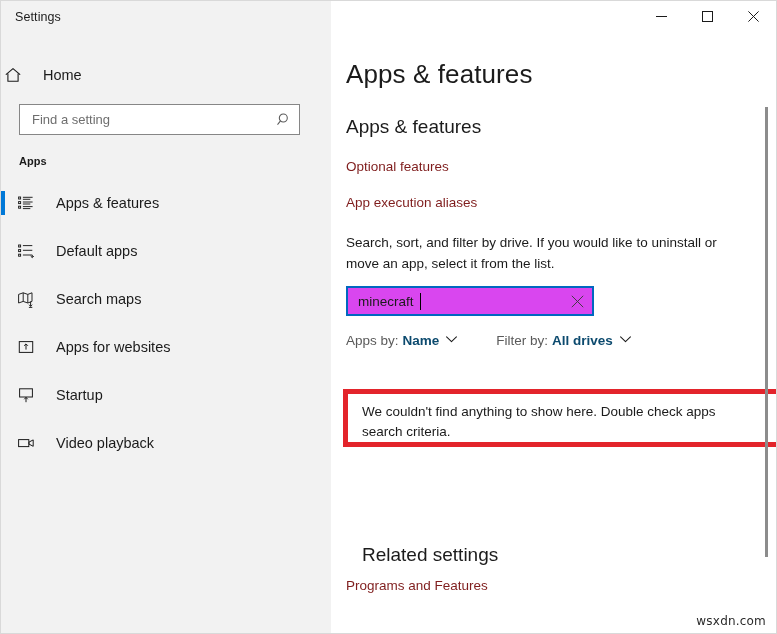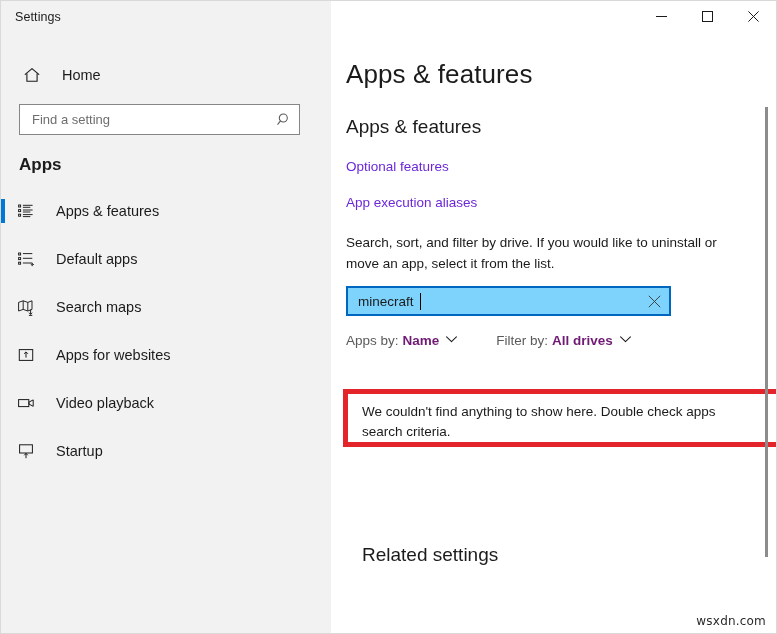--- a/index.html
+++ b/index.html
@@ -84,21 +84,21 @@
     background: #f2f2f2;
     position: relative;
     overflow: hidden;
   }
 
   #home-row {
     display: flex;
     align-items: center;
     height: 34px;
     margin-top: 26px;
-    padding-left: 22px;
+    padding-left: 3px;
     cursor: default;
   }
   #home-row .ico {
     width: 26px;
     display: flex;
     align-items: center;
     justify-content: flex-start;
   }
   #home-label {
     font-size: 14.5px;
@@ -134,21 +134,21 @@
     height: 100%;
     display: flex;
     align-items: center;
     justify-content: center;
     background: transparent;
     border: none;
     padding: 0;
   }
 
   #apps-heading {
-    font-size: 17px;
+    font-size: 11px;
     font-weight: bold;
     color: #1b1b1b;
     margin: 20px 0 0 18px;
   }
 
   #nav-list { margin-top: 12px; }
   .nav-item {
     position: relative;
     height: 48px;
     display: flex;
@@ -198,41 +198,41 @@
     letter-spacing: 0.1px;
   }
   #section-title {
     font-size: 19px;
     color: #1b1b1b;
     margin: 26px 0 0 0;
     font-weight: normal;
   }
   .link {
     display: inline-block;
-    color: #6d28d9;
+    color: #7f1d1d;
     font-size: 13.5px;
     text-decoration: none;
     cursor: default;
   }
   #optional-features { margin-top: 21px; }
   #app-exec-aliases { margin-top: 20px; }
 
   #desc-text {
     font-size: 13.5px;
     color: #1b1b1b;
     line-height: 1.52;
     margin: 22px 0 0 0;
     width: 392px;
   }
 
   #filter-search-box {
     margin-top: 12px;
-    width: 325px;
+    width: 248px;
     height: 30px;
-    background: #7dd3fc;
+    background: #d946ef;
     border: 2px solid #0067c0;
     box-sizing: border-box;
     display: flex;
     align-items: center;
     position: relative;
   }
   #filter-search-input {
     flex: 1 1 auto;
     border: none;
     outline: none;
@@ -273,21 +273,21 @@
     align-items: baseline;
     cursor: default;
     white-space: nowrap;
   }
   .dd-label {
     font-size: 13.5px;
     color: #5a5a5a;
   }
   .dd-value {
     font-size: 13.5px;
-    color: #701a75;
+    color: #0c4a6e;
     font-weight: bold;
     margin-left: 4px;
   }
   .dd-chev {
     margin-left: 7px;
     position: relative;
     top: -2px;
   }
   #filter-dropdown { margin-left: 39px; }
 
@@ -470,37 +470,37 @@
               <path d="M7.4 7.5 L9.0 5.9 L10.6 7.5" fill="none" stroke="#1b1b1b" stroke-width="1" stroke-linecap="round" stroke-linejoin="round"></path>
             </svg>
           </span>
           <span class="nav-label">Apps for websites</span>
         </div>
 
         <div class="nav-item">
 
           <span class="ico">
             <svg width="18" height="18" viewBox="0 0 18 18">
-              <rect x="1.6" y="5.6" width="10.2" height="7.0" fill="none" stroke="#1b1b1b" stroke-width="1"></rect>
-              <path d="M12.0 8.1 L16.2 5.9 V12.3 L12.0 10.1 Z" fill="none" stroke="#1b1b1b" stroke-width="1" stroke-linejoin="round"></path>
-            </svg>
-          </span>
-          <span class="nav-label">Video playback</span>
-        </div>
-
-        <div class="nav-item">
-
-          <span class="ico">
-            <svg width="18" height="18" viewBox="0 0 18 18">
               <rect x="2.6" y="2.8" width="12.8" height="8.2" fill="none" stroke="#1b1b1b" stroke-width="1"></rect>
               <line x1="9.0" y1="11.4" x2="9.0" y2="16.2" stroke="#1b1b1b" stroke-width="1"></line>
               <path d="M7.5 13.0 L9.0 11.4 L10.5 13.0" fill="none" stroke="#1b1b1b" stroke-width="1" stroke-linecap="round" stroke-linejoin="round"></path>
             </svg>
           </span>
           <span class="nav-label">Startup</span>
+        </div>
+
+        <div class="nav-item">
+
+          <span class="ico">
+            <svg width="18" height="18" viewBox="0 0 18 18">
+              <rect x="1.6" y="5.6" width="10.2" height="7.0" fill="none" stroke="#1b1b1b" stroke-width="1"></rect>
+              <path d="M12.0 8.1 L16.2 5.9 V12.3 L12.0 10.1 Z" fill="none" stroke="#1b1b1b" stroke-width="1" stroke-linejoin="round"></path>
+            </svg>
+          </span>
+          <span class="nav-label">Video playback</span>
         </div>
 
       </div>
     </div>
 
     <div id="content">
 
       <h1 id="page-title">Apps &amp; features</h1>
 
       <h2 id="section-title">Apps &amp; features</h2>
@@ -542,20 +542,21 @@
             </svg>
           </span>
         </div>
       </div>
 
       <div id="empty-box">
         <div id="empty-message">We couldn't find anything to show here. Double check apps search criteria.</div>
       </div>
 
       <h2 id="related-title">Related settings</h2>
+      <a href="#" class="link" id="programs-features">Programs and Features</a>
 
       
 
       <div id="scrollbar-track">
         <div id="scrollbar-thumb"></div>
       </div>
 
     </div>
   </div>
 </div>

